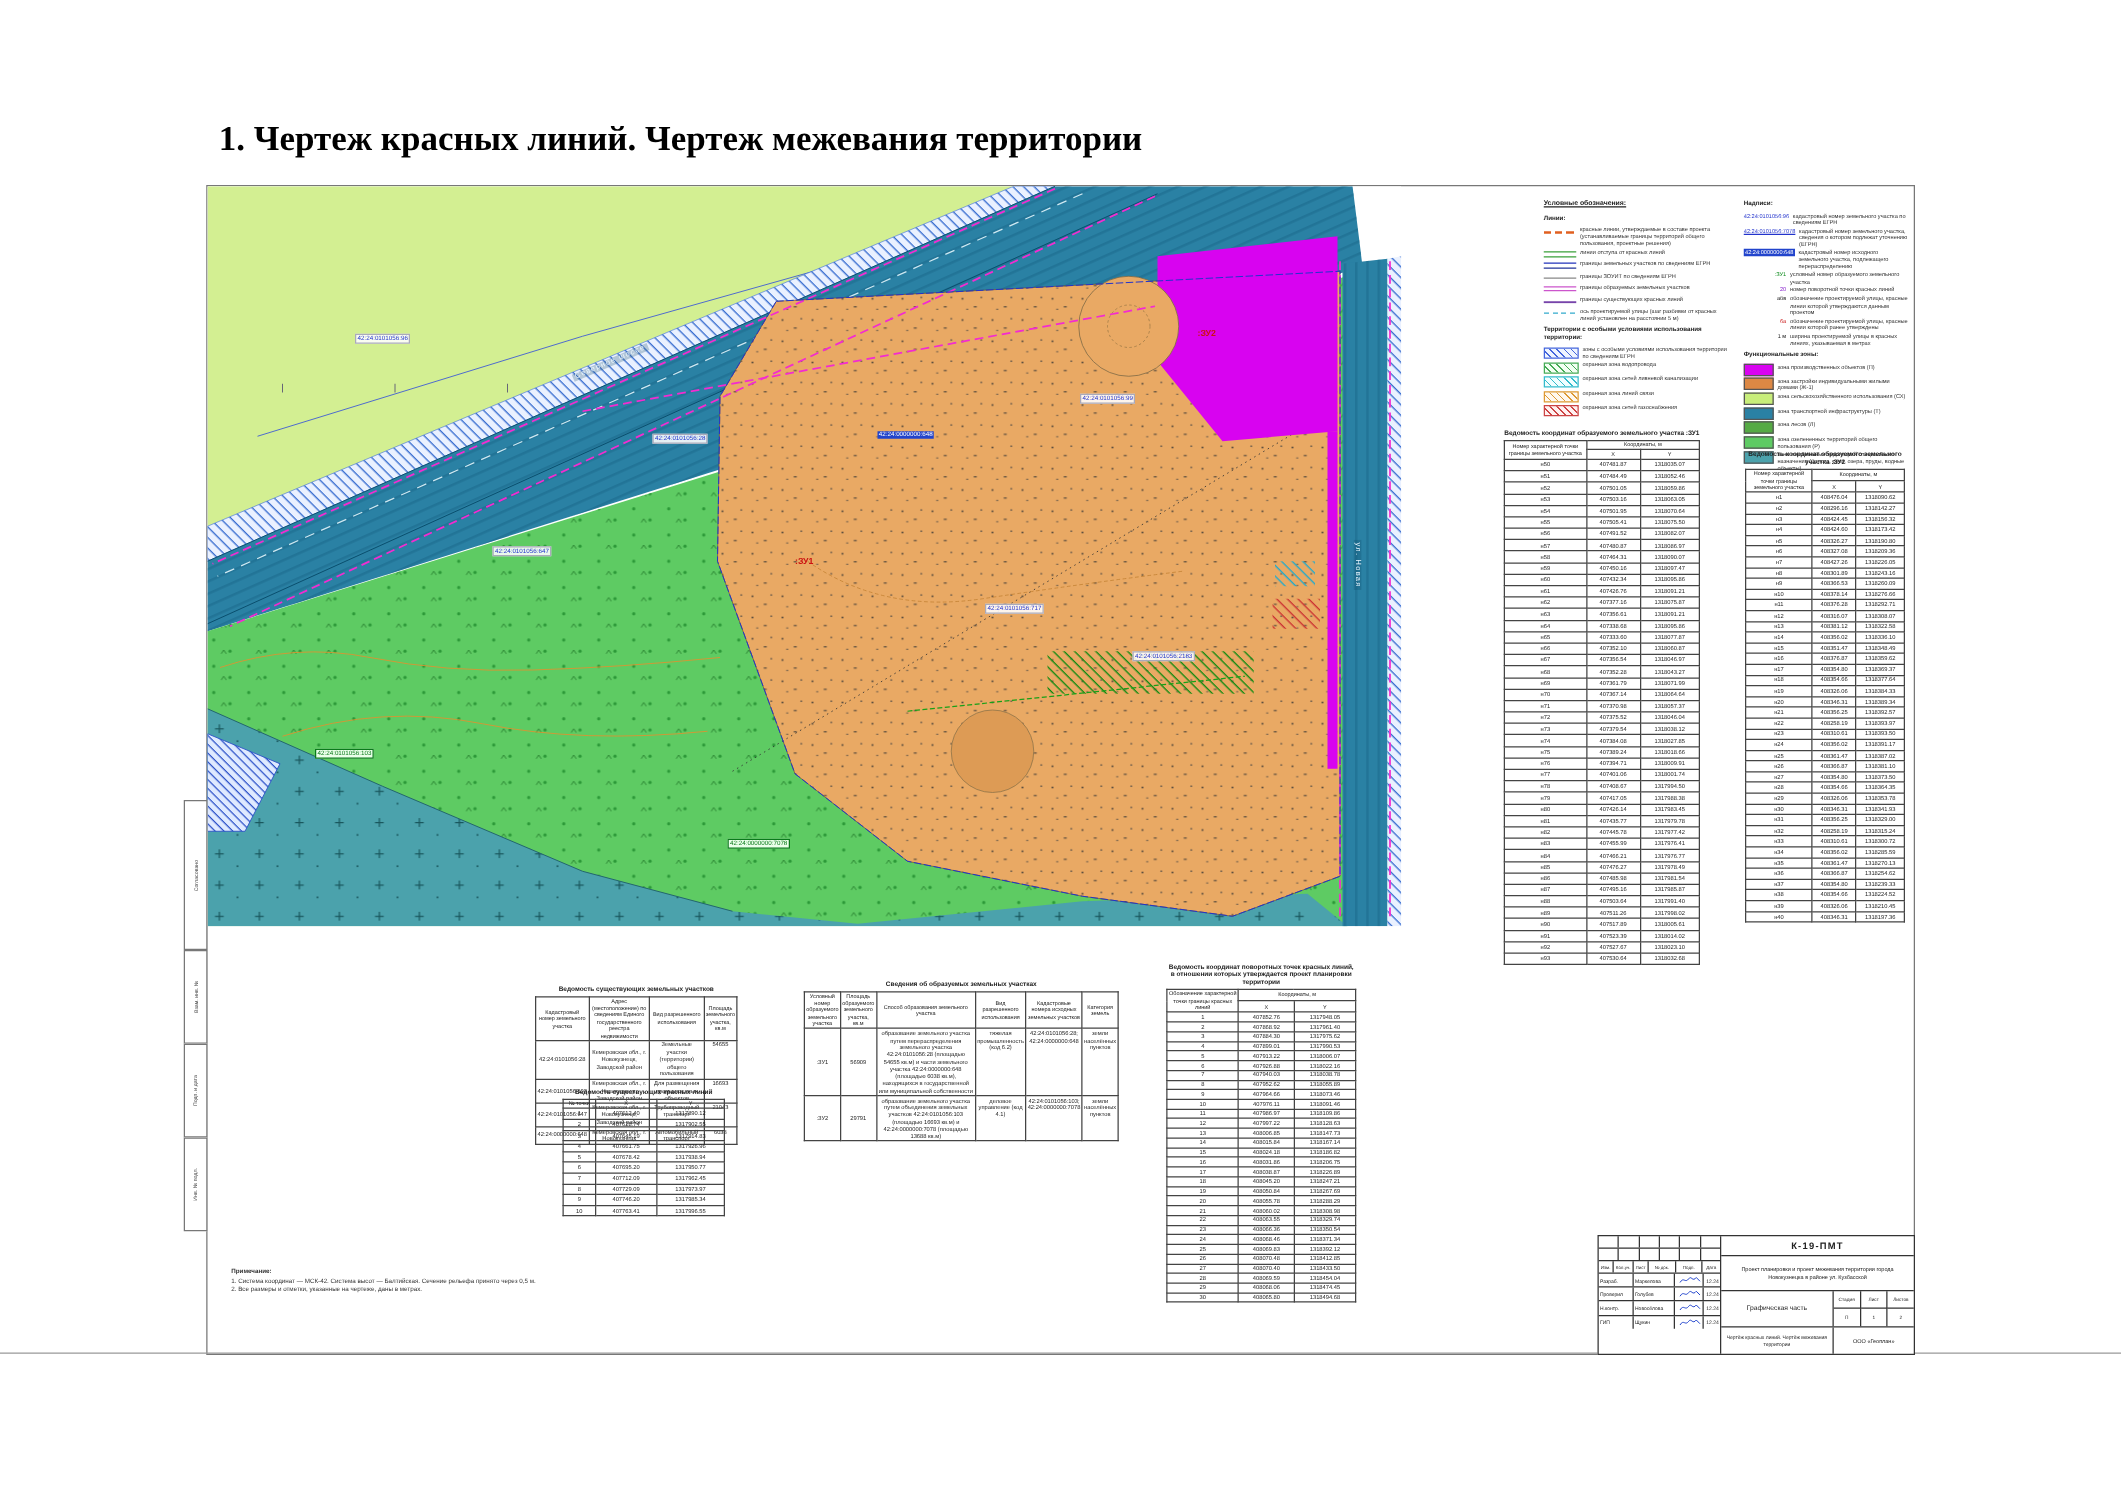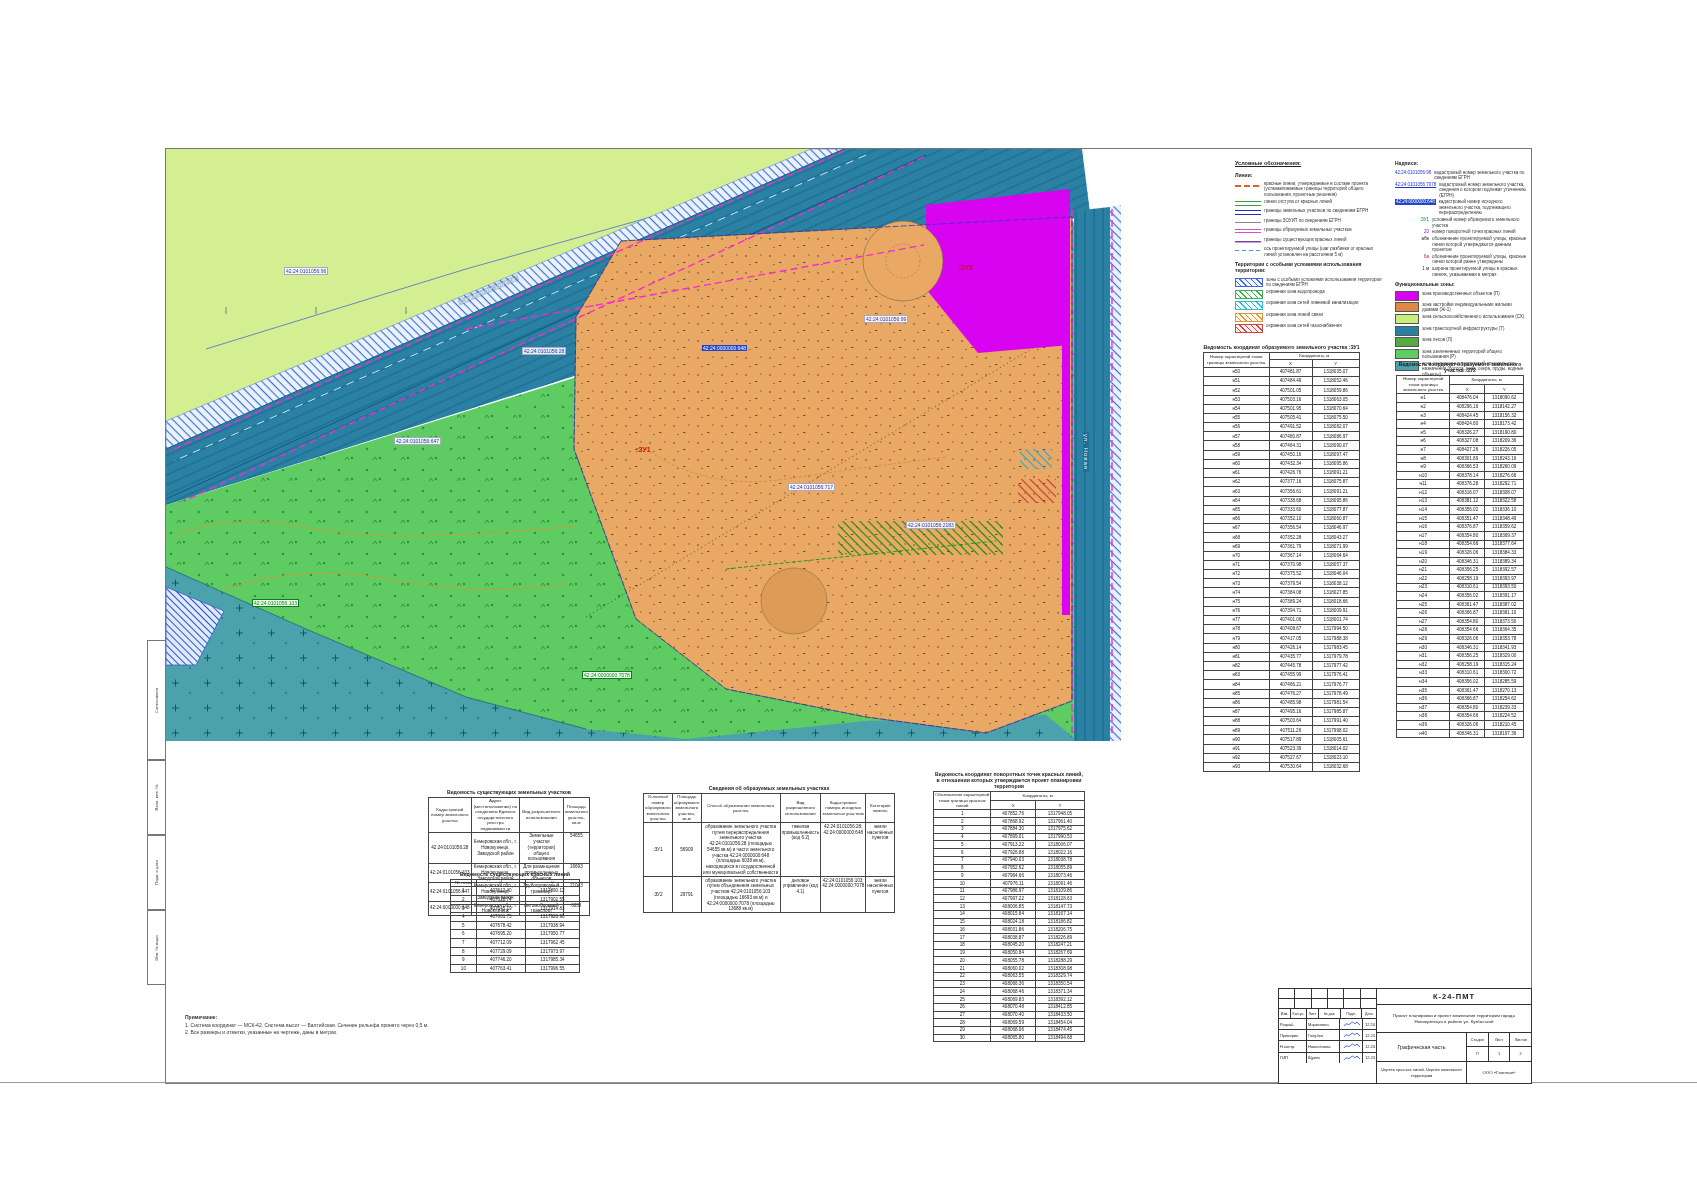--- a/index.html
+++ b/index.html
@@ -105,20 +105,21 @@
   .margin-box{position:absolute;width:17px;border:1px solid #777;left:147px;background:#fff;
       display:flex;align-items:center;justify-content:center;}
   .margin-box span{transform:rotate(-90deg);white-space:nowrap;font-size:4.2px;color:#444;}
   .baseline{left:0;top:1082px;width:1697px;border-top:1px solid #999;}
 </style>
 </head>
 <body>
 
 <div class="page">
 
+  <div class="abs doc-title">1. Чертеж красных линий. Чертеж межевания территории</div>
 
   <div class="abs sheet"></div>
   <div class="abs baseline"></div>
 
   <div class="abs map">
     <svg width="955" height="592" viewBox="0 0 955 592">
       <defs>
         <pattern id="hatchCorr" width="6" height="6" patternUnits="userSpaceOnUse" patternTransform="rotate(45)">
           <rect width="6" height="6" fill="#eaf1ff"></rect>
             <rect width="6" height="1.1" fill="#3b6fd0"></rect>
@@ -1254,21 +1255,21 @@
             <div class="c sig">
               <svg class="sig-svg" viewBox="0 0 18 8">
                 <path d="M1,6 C4,1 5,7 8,3 C10,0 11,6 14,2 L17,5" stroke="#2244cc" stroke-width="0.8" fill="none"></path>
               </svg>
             </div>
             <div class="c date">12.24</div>
           </div>
         </div>
     </div>
     <div class="st-right">
-      <div class="st-code">К-24-ПМТ</div>
+      <div class="st-code">К-19-ПМТ</div>
       <div class="st-project">Проект планировки и проект межевания территории города Новокузнецка в районе ул. Кузбасской</div>
       <div class="st-mid">
         <div class="st-part">Графическая часть</div>
         <div class="st-stage">
           <div class="r">
             <div>Стадия</div>
             <div>Лист</div>
             <div>Листов</div>
           </div>
           <div class="r">

